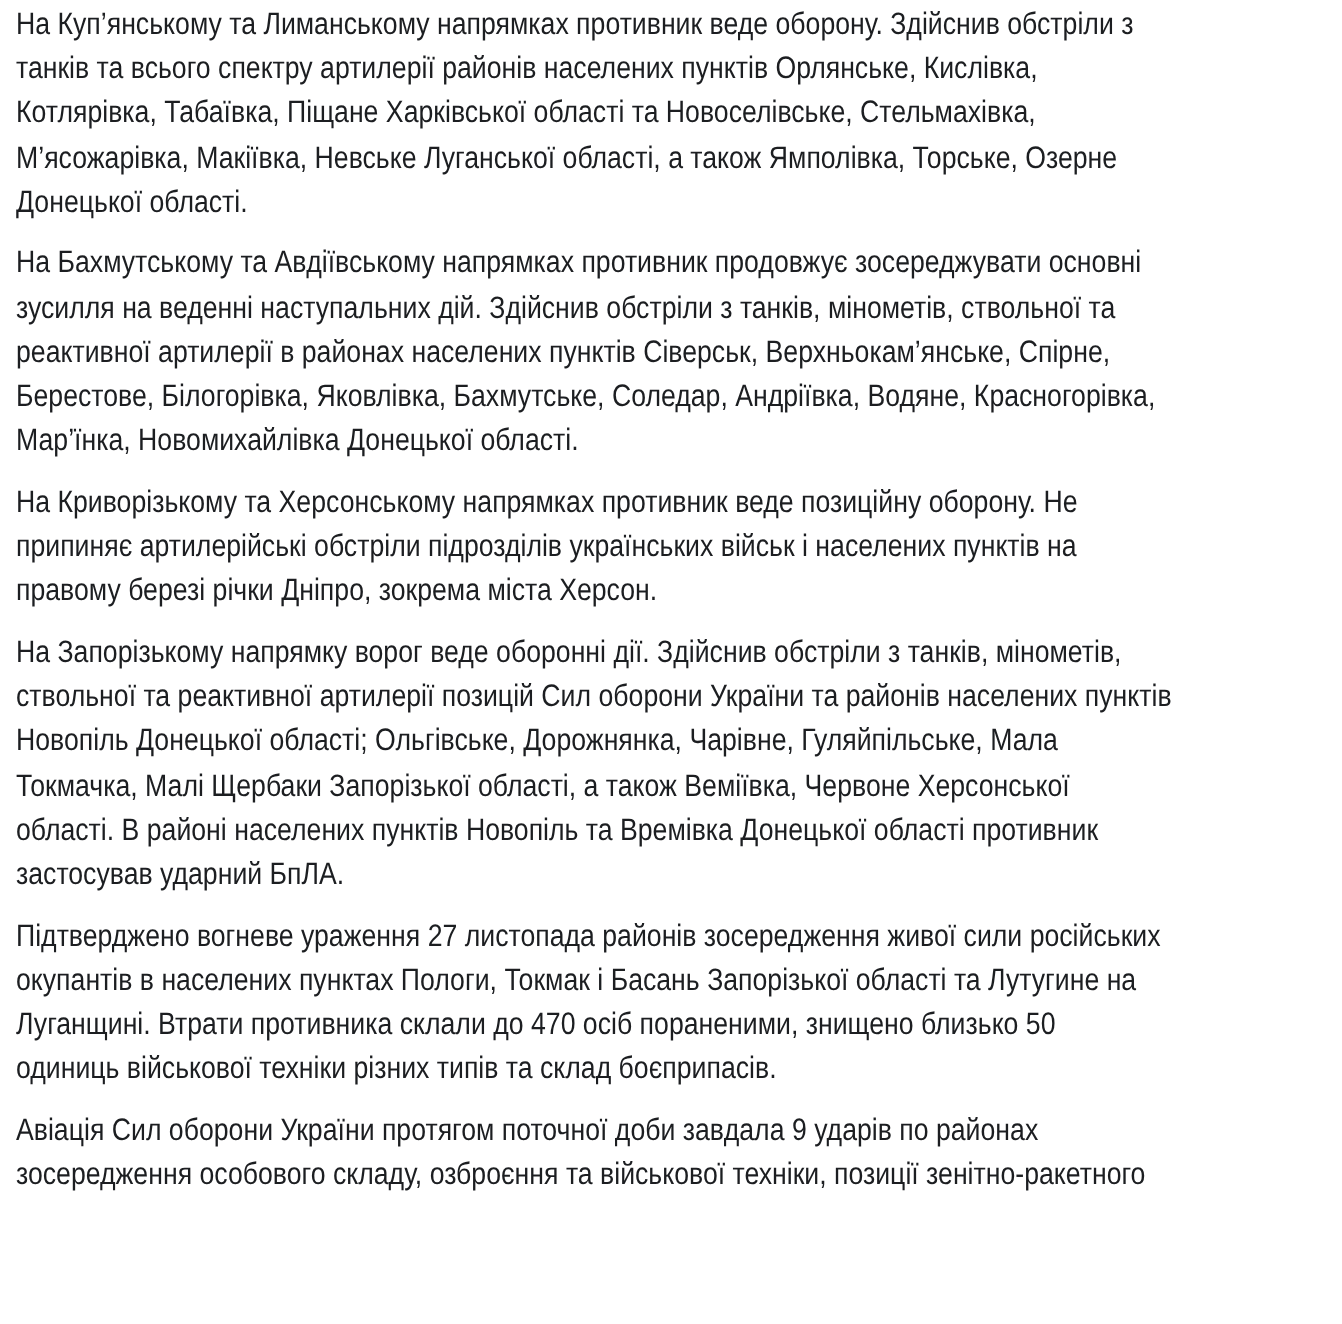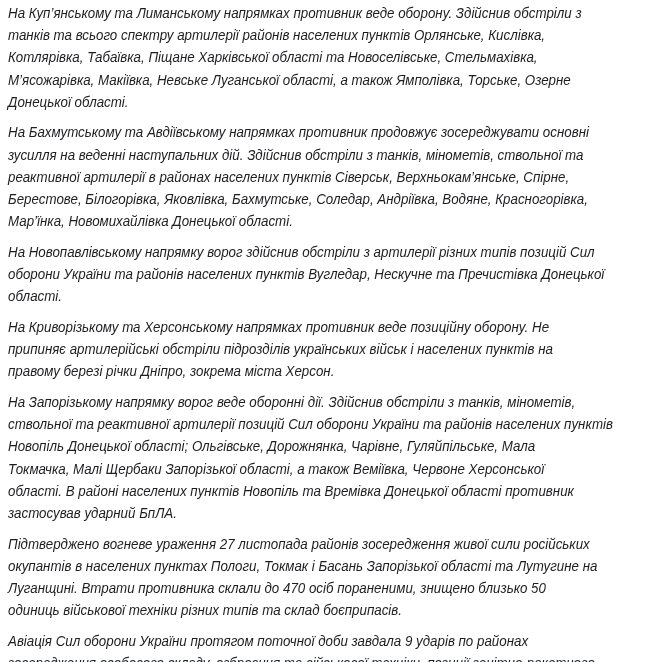--- a/index.html
+++ b/index.html
@@ -3,21 +3,21 @@
 <meta charset="utf-8">
 <style>
   html, body { margin: 0; padding: 0; background: #ffffff; }
   body { width: 671px; height: 662px; overflow: hidden; }
   .post {
     padding: 2px 0 0 8px;
     color: #1c1e21;
     font-family: "Liberation Sans", sans-serif;
     font-size: 15.5px;
   }
-  .para { margin: 0 0 8.5px 0; font-style: italic; }
+  .para { margin: 0 0 8.5px 0; }
   .line {
     display: block;
     height: 22.2px;
     line-height: 22.2px;
     white-space: nowrap;
     transform-origin: 0 50%;
     transform: scaleX(0.86);
   }
 </style>
 </head>
@@ -34,25 +34,20 @@
   </div>
 
   <div class="para">
     <span class="line">На Бахмутському та Авдіївському напрямках противник продовжує зосереджувати основні</span>
     <span class="line">зусилля на веденні наступальних дій. Здійснив обстріли з танків, мінометів, ствольної та</span>
     <span class="line">реактивної артилерії в районах населених пунктів Сіверськ, Верхньокам’янське, Спірне,</span>
     <span class="line">Берестове, Білогорівка, Яковлівка, Бахмутське, Соледар, Андріївка, Водяне, Красногорівка,</span>
     <span class="line">Мар’їнка, Новомихайлівка Донецької області.</span>
   </div>
 
-  <div class="para">
-    <span class="line">На Новопавлівському напрямку ворог здійснив обстріли з артилерії різних типів позицій Сил</span>
-    <span class="line">оборони України та районів населених пунктів Вугледар, Нескучне та Пречистівка Донецької</span>
-    <span class="line">області.</span>
-  </div>
 
   <div class="para">
     <span class="line">На Криворізькому та Херсонському напрямках противник веде позиційну оборону. Не</span>
     <span class="line">припиняє артилерійські обстріли підрозділів українських військ і населених пунктів на</span>
     <span class="line">правому березі річки Дніпро, зокрема міста Херсон.</span>
   </div>
 
   <div class="para">
     <span class="line">На Запорізькому напрямку ворог веде оборонні дії. Здійснив обстріли з танків, мінометів,</span>
     <span class="line">ствольної та реактивної артилерії позицій Сил оборони України та районів населених пунктів</span>

